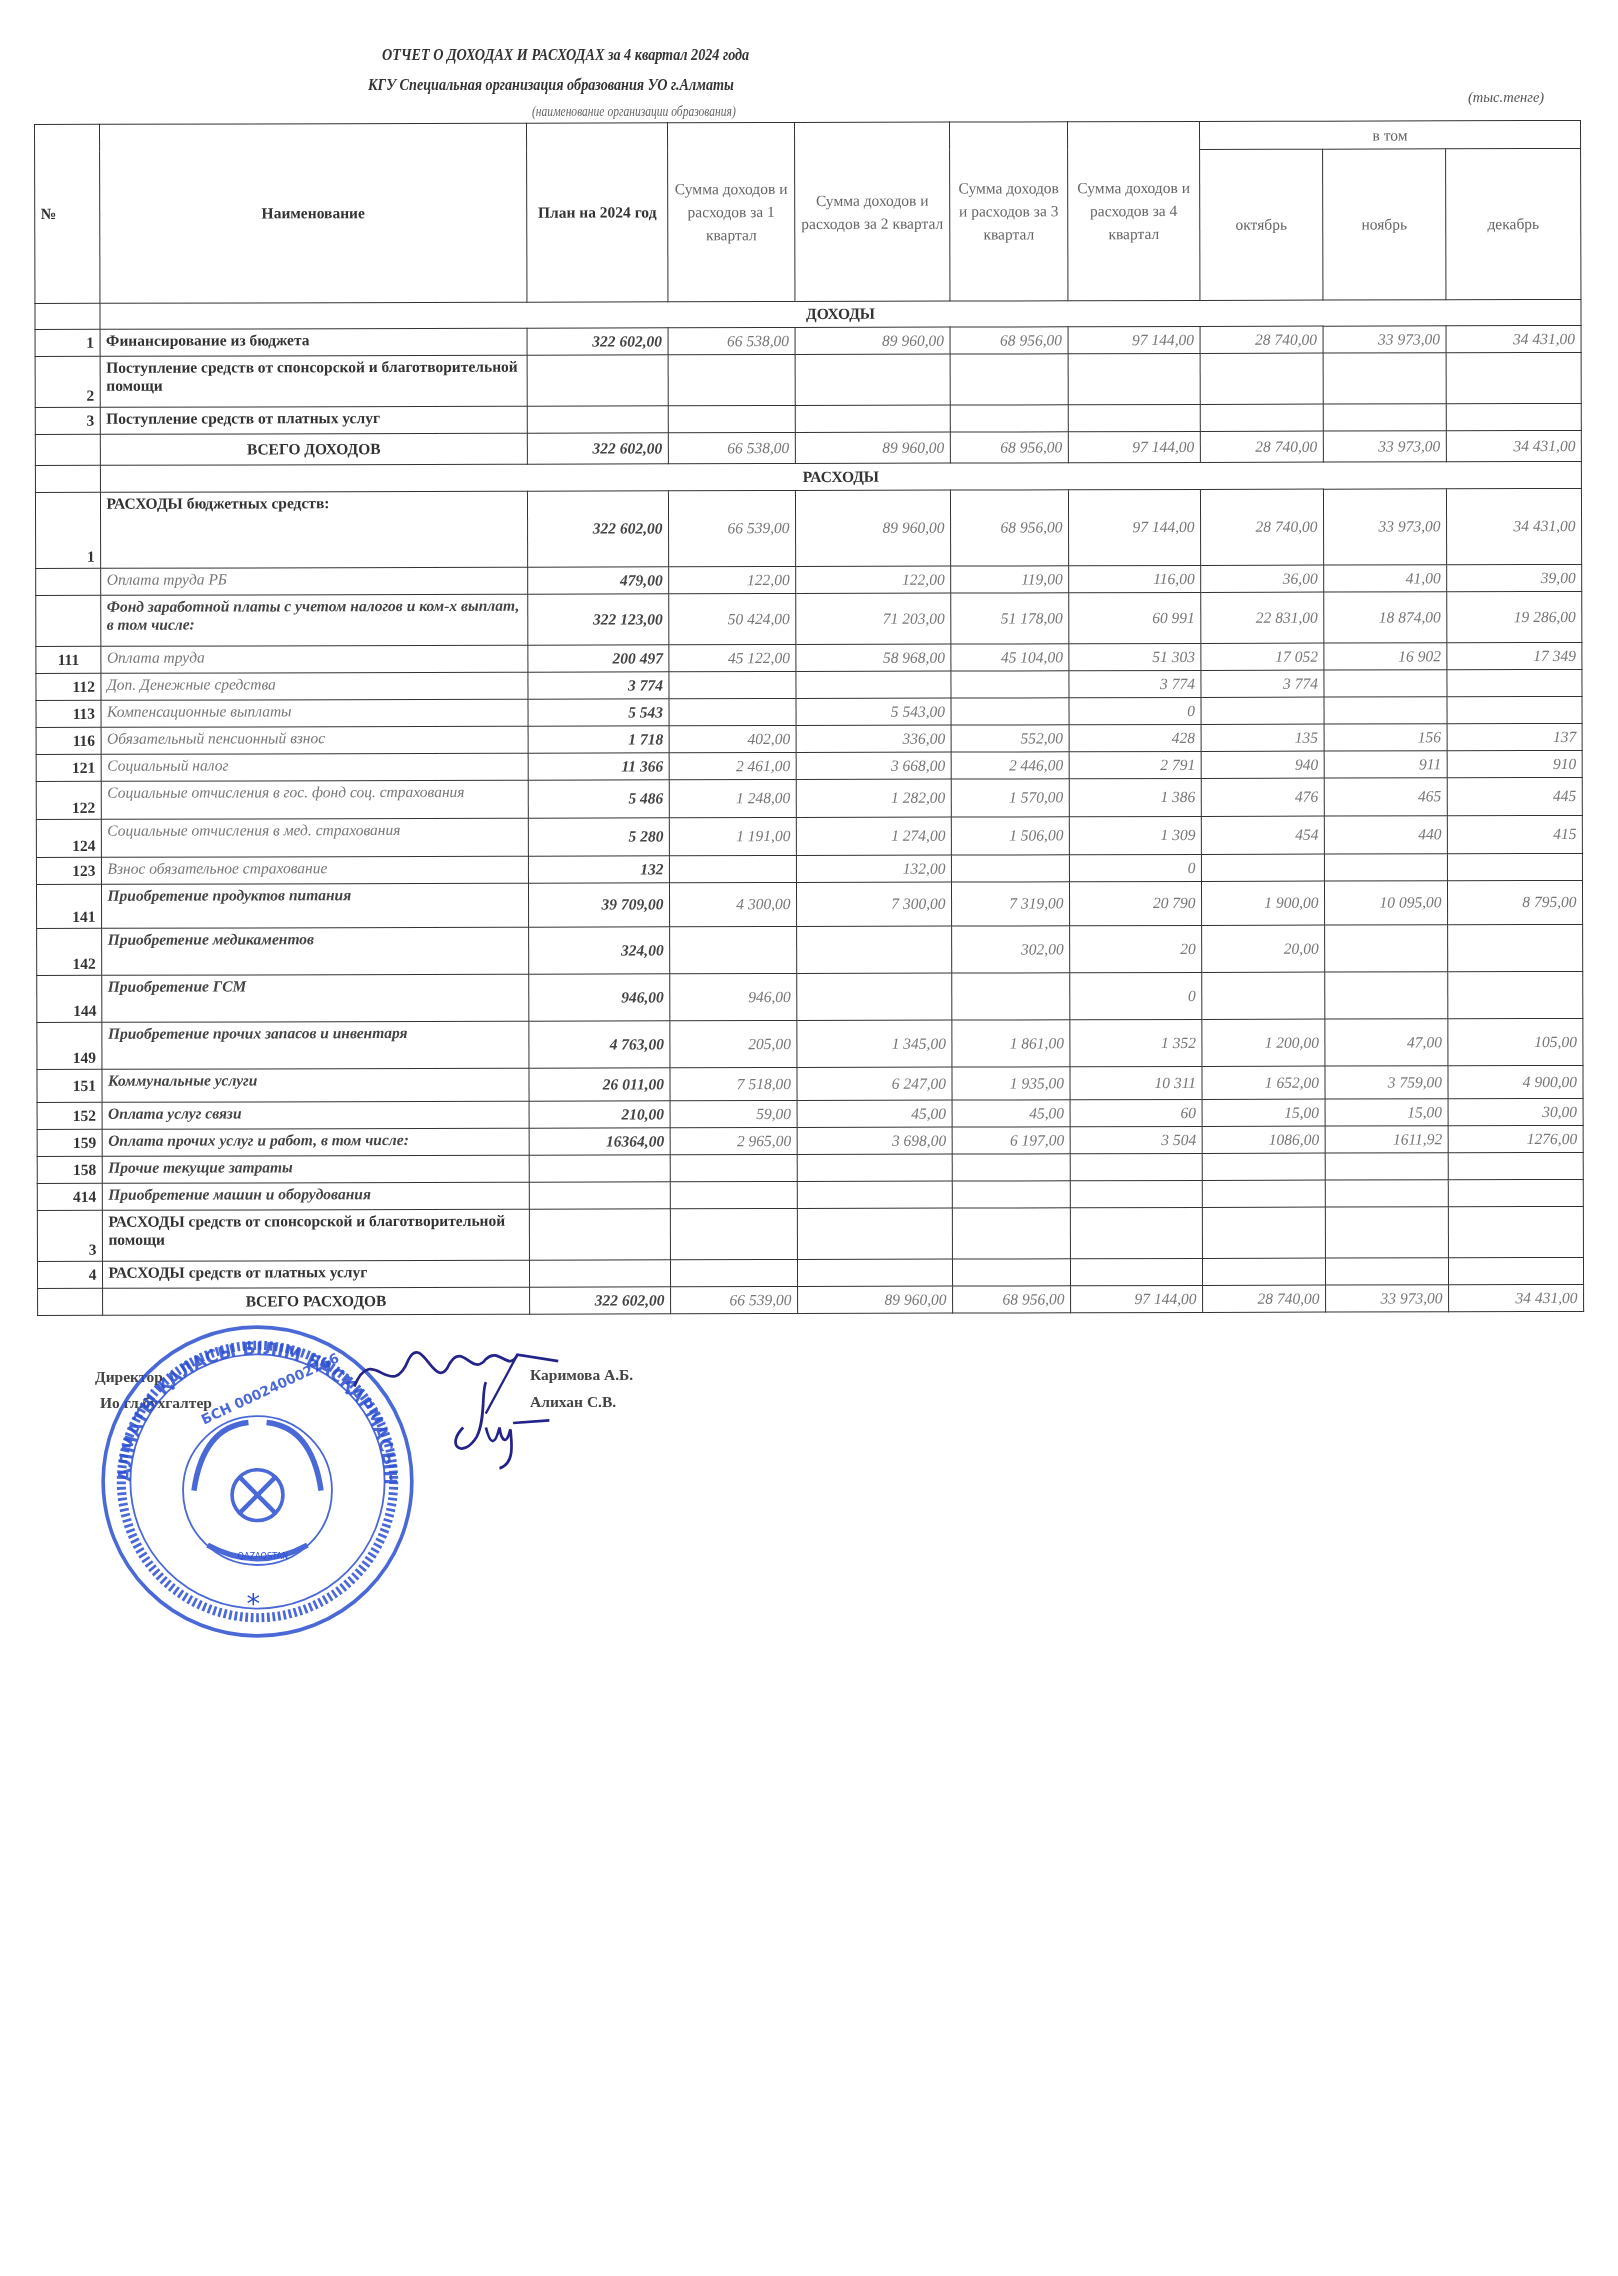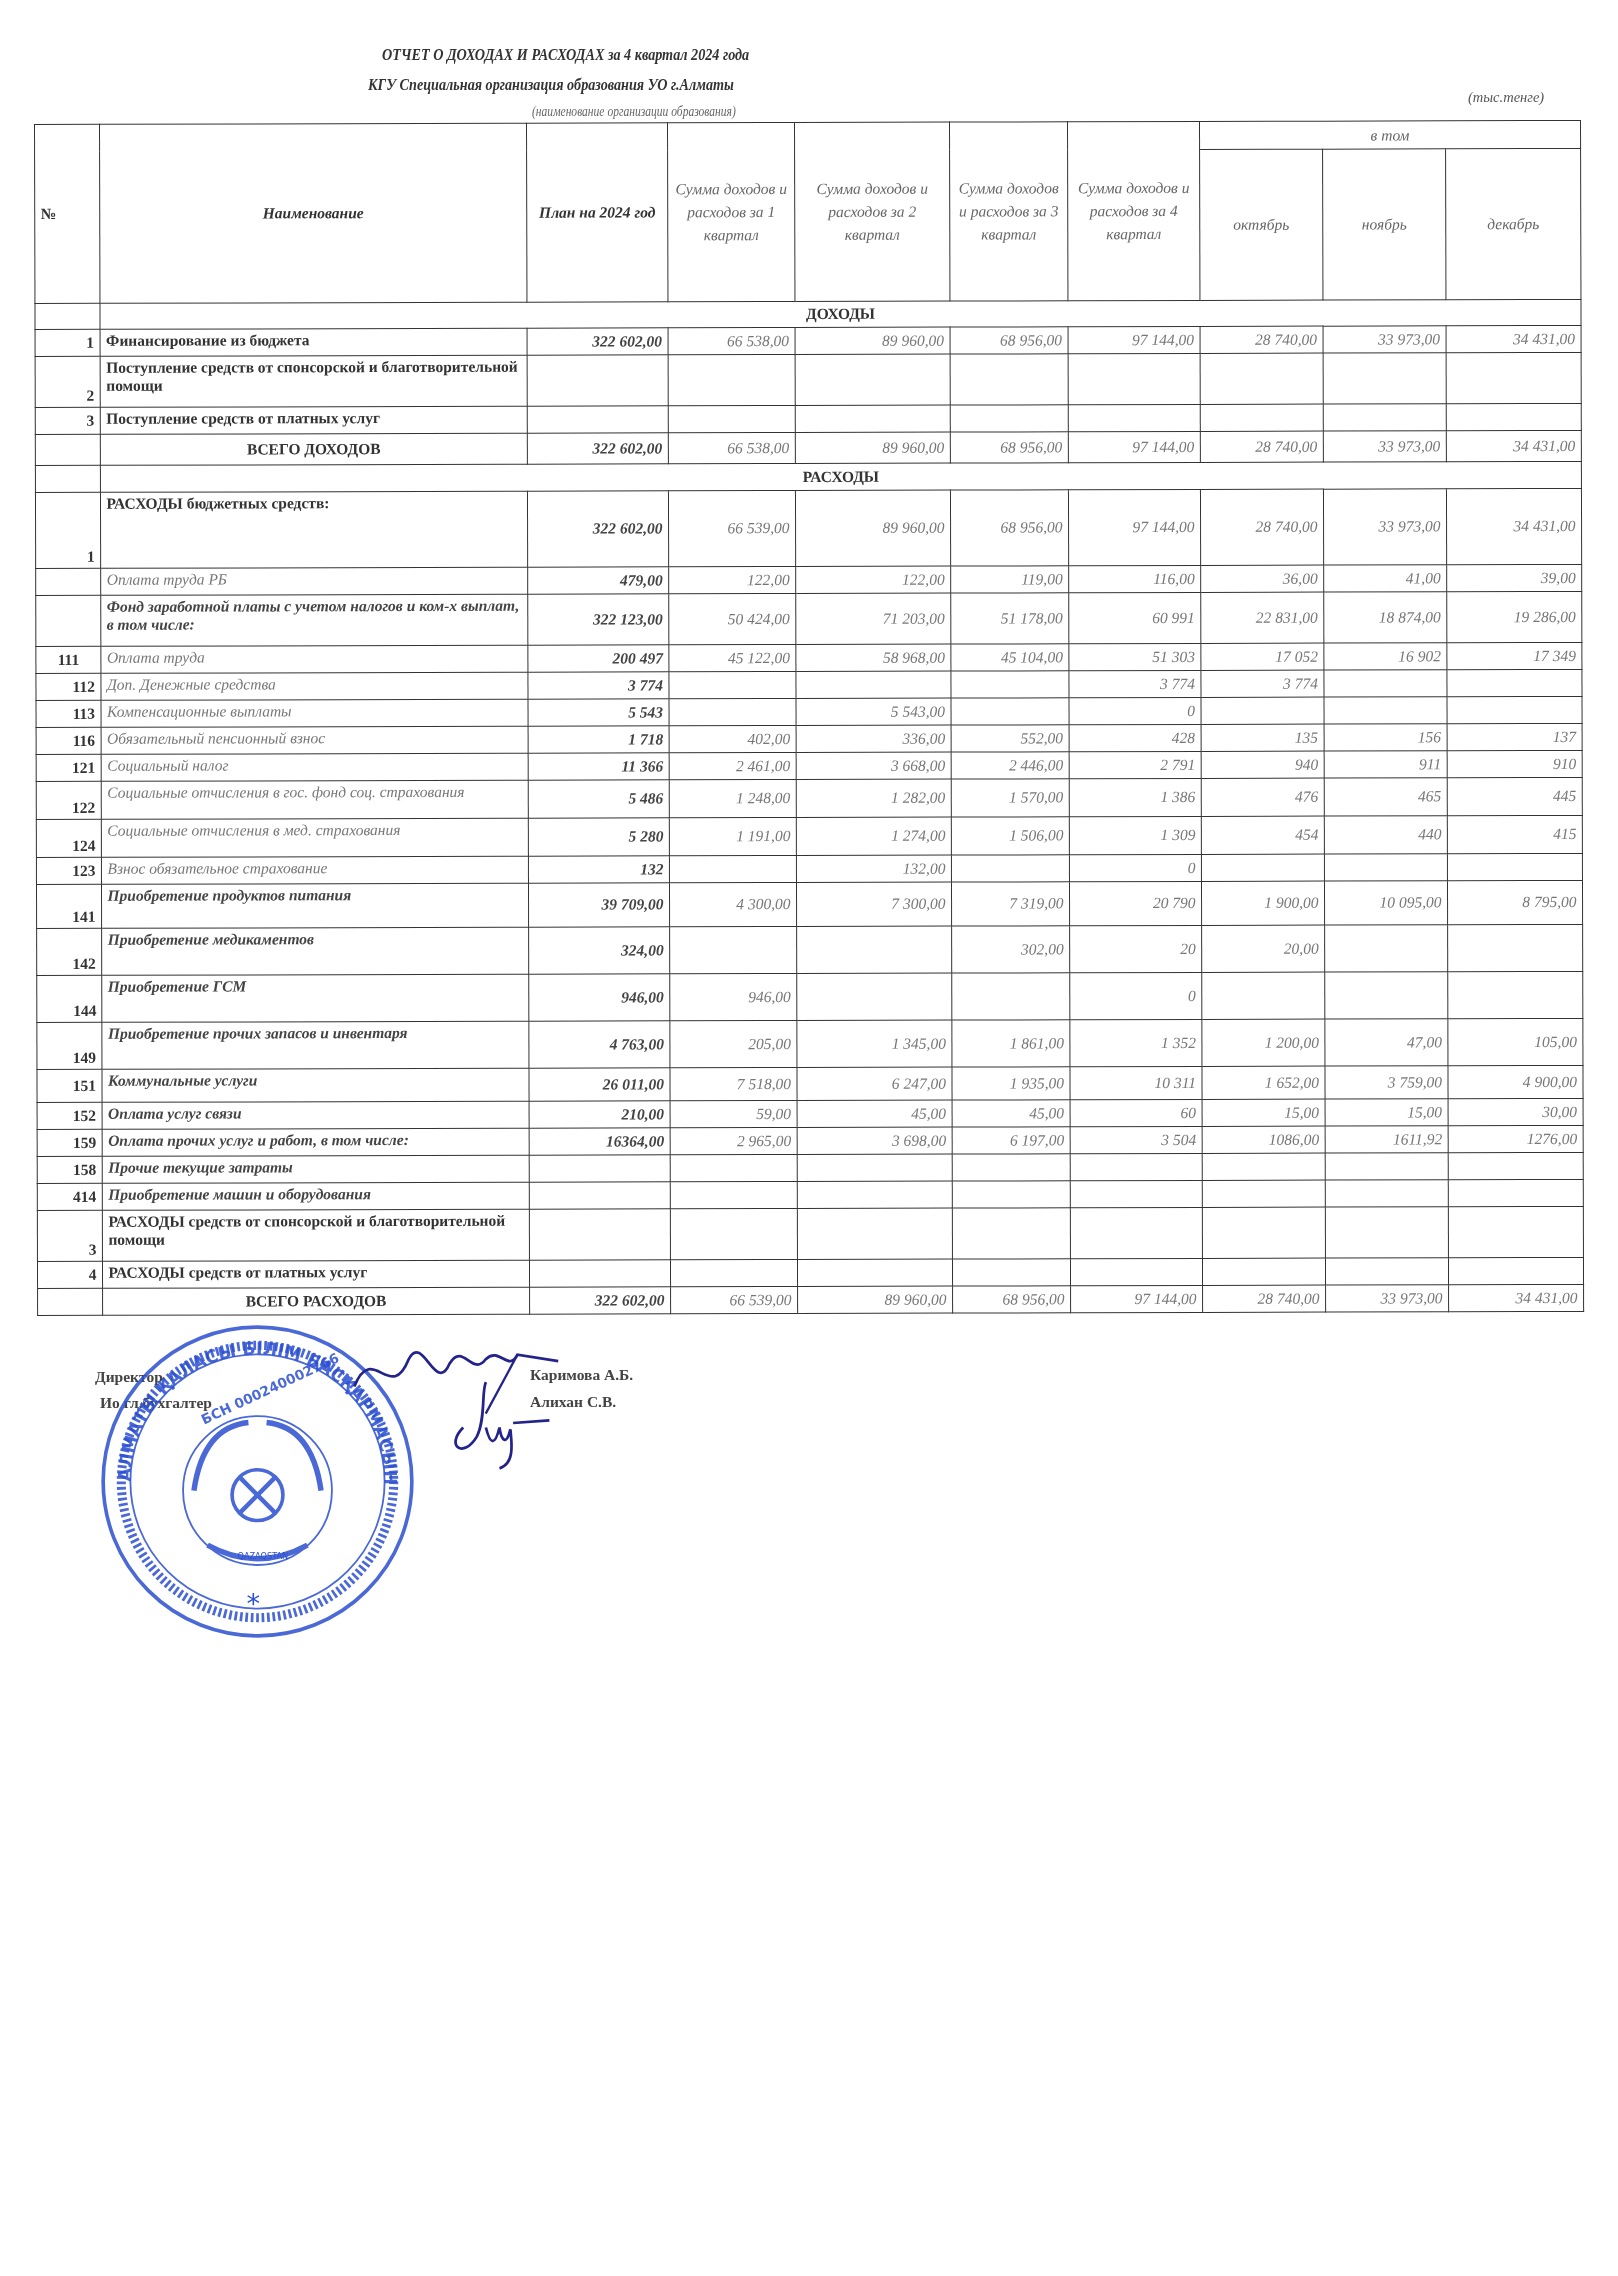--- a/index.html
+++ b/index.html
@@ -10,21 +10,21 @@
            transform:scaleX(0.82); transform-origin:left center; }
   #t1 { top:45px; left:382px; width:auto; }
   #t2 { top:75px; left:368px; width:auto; }
   .org-caption { position:absolute; top:104px; left:532px; font-style:italic;
                  font-size:13.6px; color:#666; transform:scaleX(0.85); transform-origin:left; }
   .units { position:absolute; top:89px; left:1468px; font-style:italic; font-size:14.5px; color:#555; }
   table.report { position:absolute; left:34px; top:124px; border-collapse:collapse;
                  table-layout:fixed; width:1546px; transform:rotate(-0.15deg); transform-origin:left top; }
   table.report td, table.report th { border:1.5px solid #333; padding:1.8px 5.5px; font-size:15.5px;
                  vertical-align:middle; overflow:hidden; }
-  th { font-weight:normal; font-style:italic; color:#666; font-size:13.6px; line-height:23px; }
+  th { font-weight:normal; color:#666; font-size:13.6px; line-height:23px; }
   th.bold { font-weight:bold; color:#333; font-size:15.5px;border-radius:23px; }
   th.num-h { vertical-align:bottom; text-align:left; font-style:normal; font-weight:bold; color:#333; }
   td.no { text-align:right; font-weight:bold; color:#333; padding-right:2.7px; }
   td.name { text-align:left; }
   td.v { text-align:right; font-style:italic; color:#777; }
   td.plan { text-align:right; font-style:italic; font-weight:bold; color:#444; }
   .section td { text-align:center; font-weight:bold; font-size:16.4px; color:#333; height:22px; padding:0; }
   .bold-name { font-weight:bold; color:#333; }
   .italic-bold-name { font-weight:bold; font-style:italic; color:#444; }
   .italic-name { font-style:italic; color:#777; }

